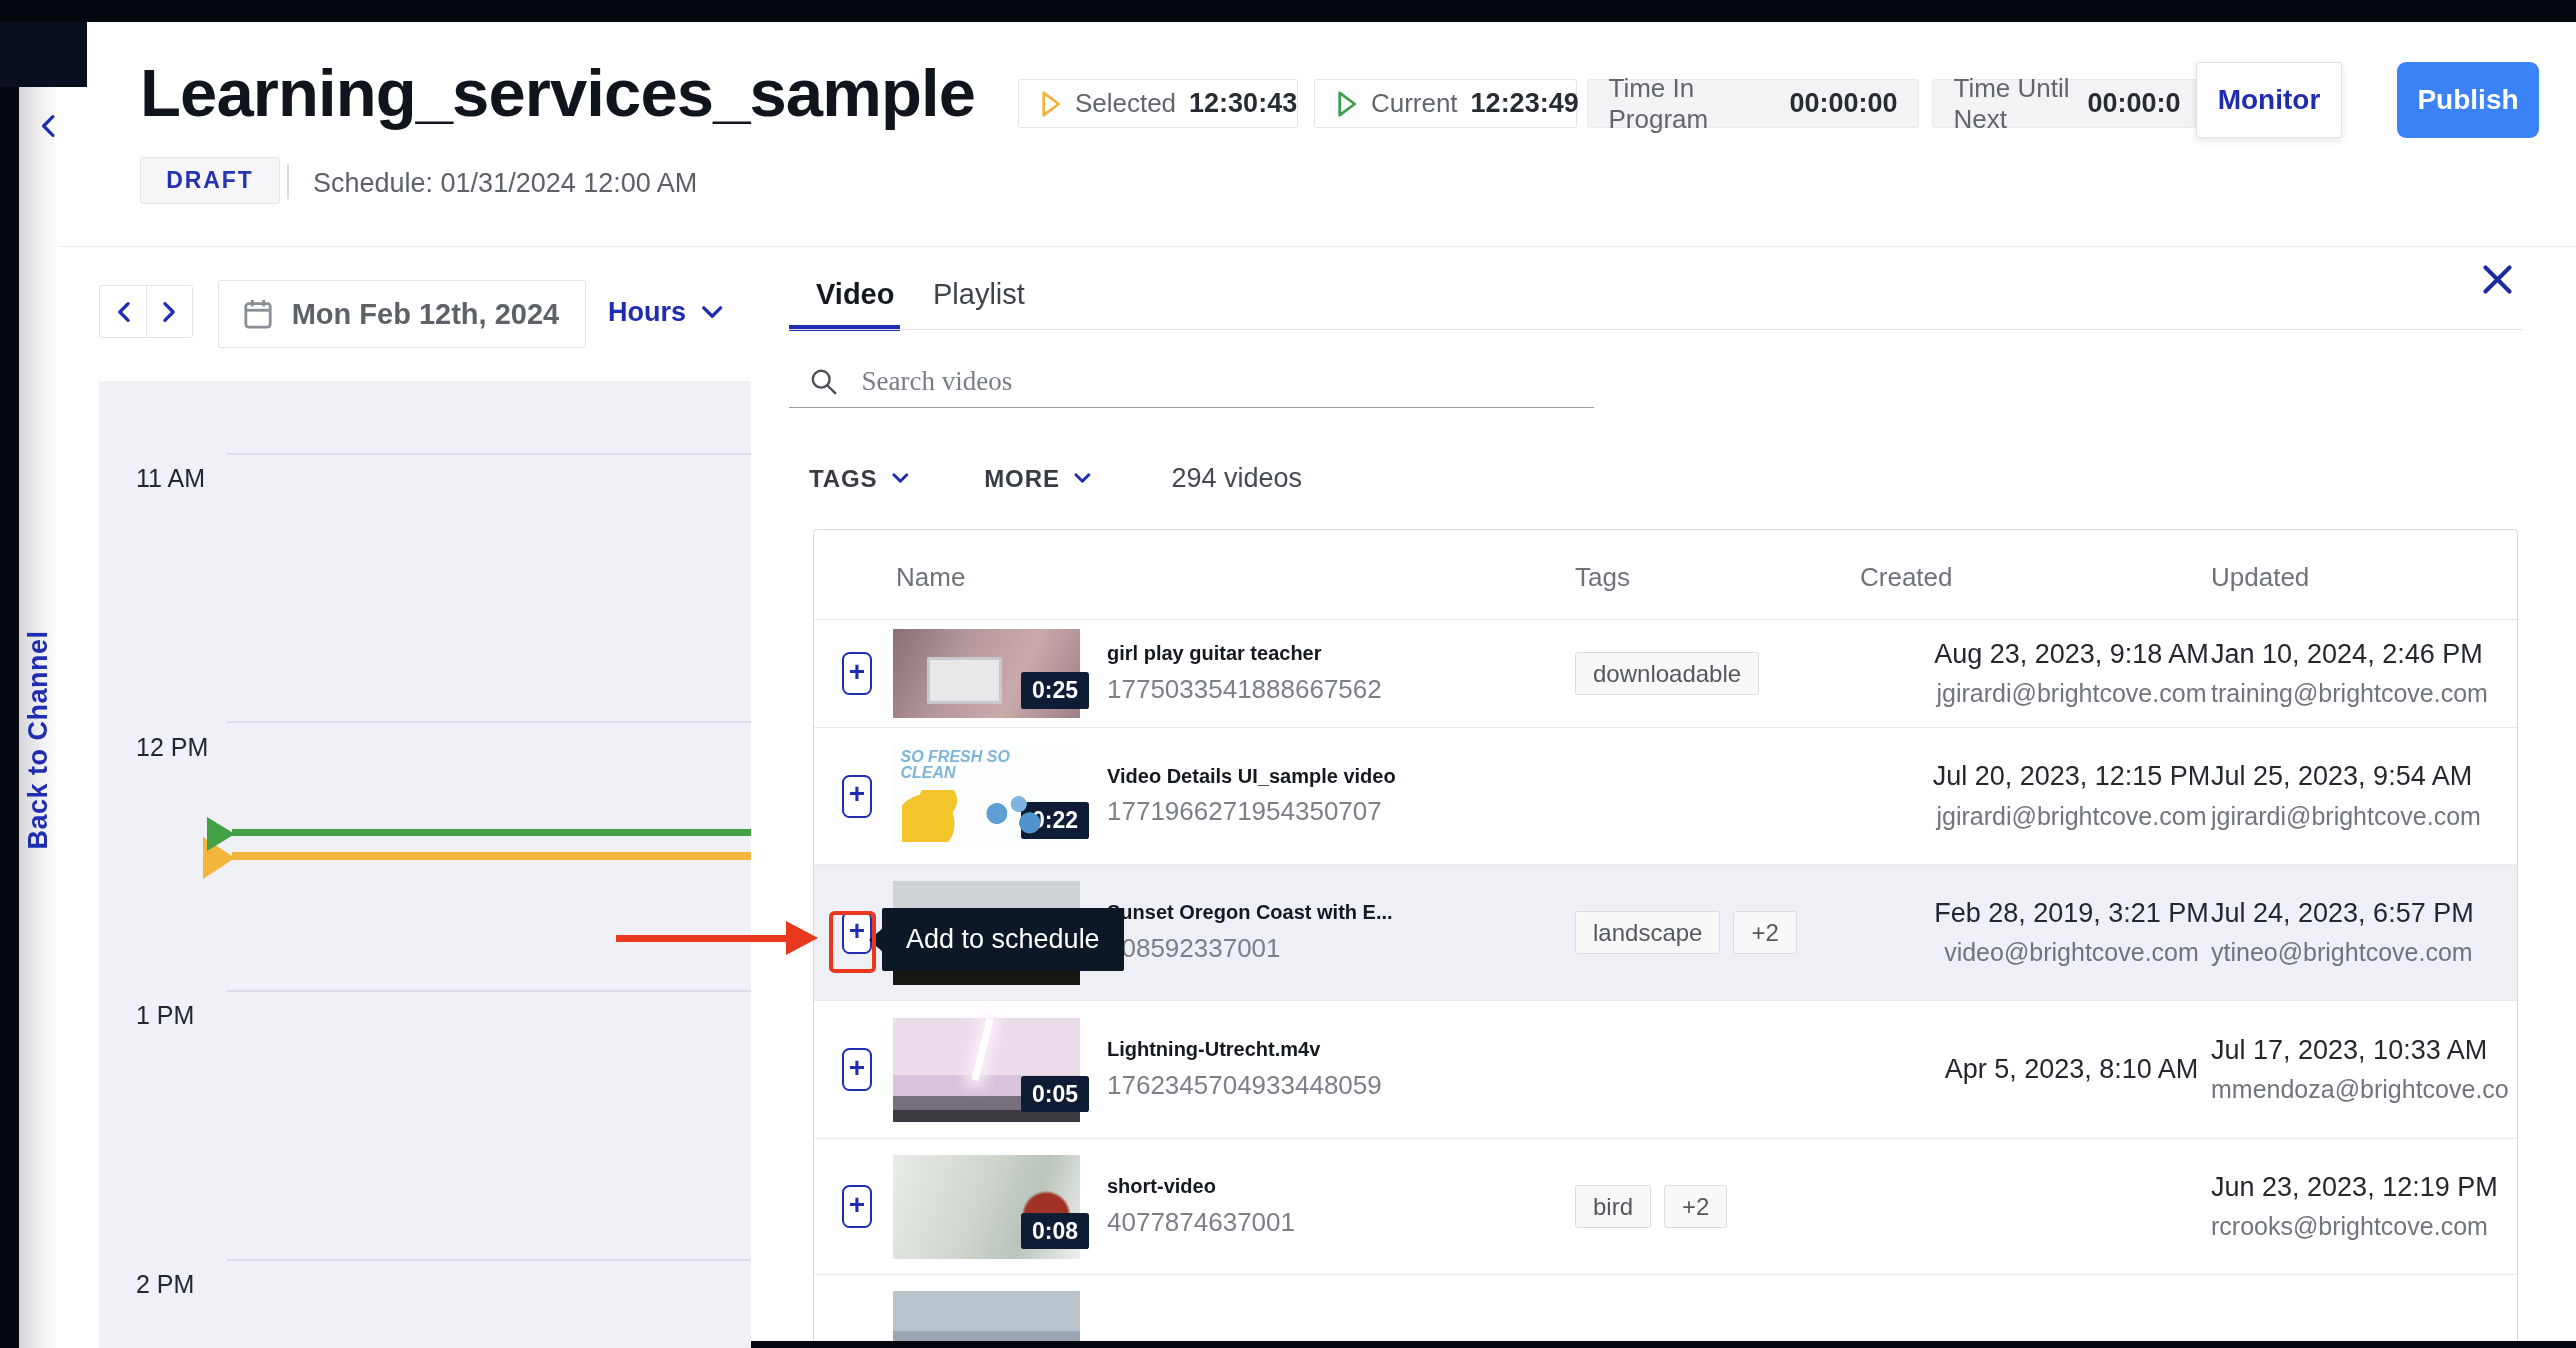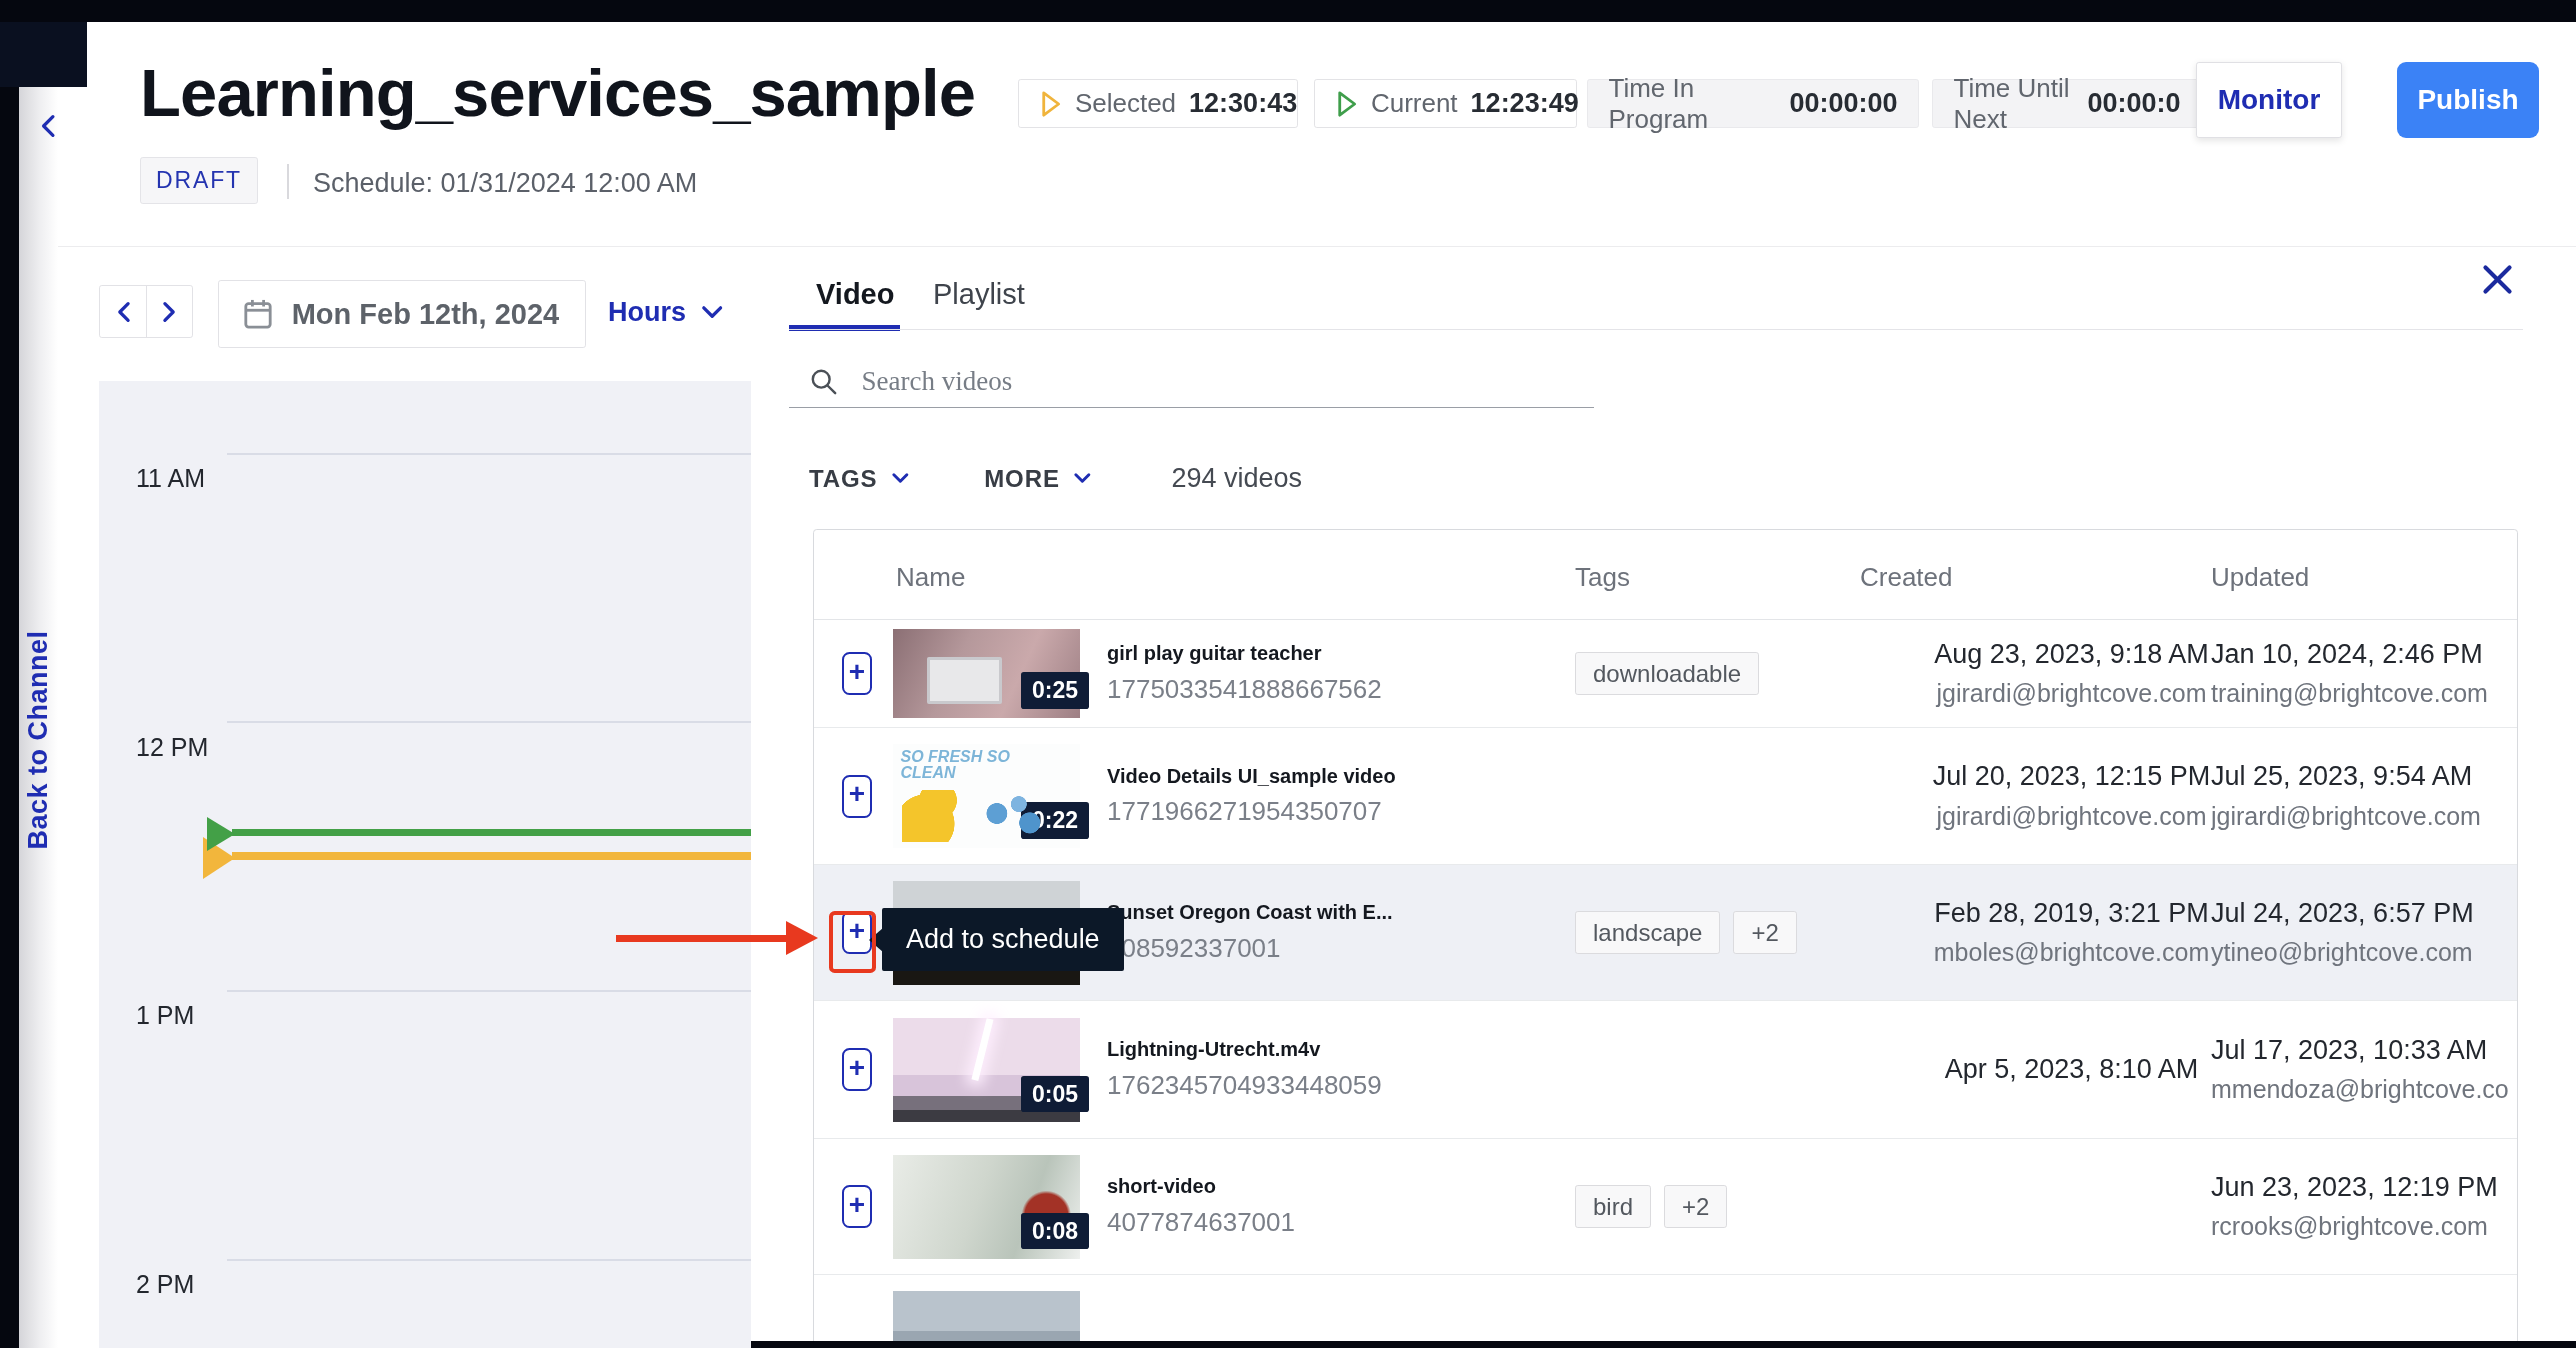--- a/index.html
+++ b/index.html
@@ -10,21 +10,21 @@
   .topbar { position:absolute; left:0; top:0; width:2576px; height:22.4px; background:#05070f; z-index:40; }
   .left-black-rail { position:absolute; left:0; top:0; width:18.7px; height:1349px; background:#05070f; z-index:30; }
   .dark-corner { position:absolute; left:0; top:22.4px; width:87px; height:65px; background:#0a1020; z-index:31; }
   .collapse-rail { position:absolute; left:18.7px; top:22.4px; width:39px; height:1326px; background:linear-gradient(90deg,#d5d5d9 0%,#efeff1 55%,#ffffff 100%); z-index:29; }
   .collapse-btn { position:absolute; left:13px; top:84px; width:34px; height:39px; display:flex; align-items:center; justify-content:center; cursor:pointer; }
   .back-link { position:absolute; top:718px; left:19.6px; transform:translate(-50%,-50%) rotate(-90deg); white-space:nowrap; color:#1f2db2; font-weight:700; font-size:27px; letter-spacing:0.5px; cursor:pointer; }
   .bottom-black { position:absolute; left:751px; top:1341px; width:1825px; height:7.5px; background:#05070f; z-index:45; }
 
   
   .page-title { position:absolute; left:140px; top:54px; width:914px; height:86px; font-size:67px; font-weight:800; color:#10141c; letter-spacing:-0.9px; white-space:nowrap; overflow:hidden; z-index:1; }
-  .draft-badge { position:absolute; left:140px; top:157px; width:118px; height:47px; background:#f6f6f8; border:0.9px solid #e4e4e8; border-radius:2.8px; color:#2434b0; font-size:23px; font-weight:400; letter-spacing:1.9px; display:flex; align-items:center; justify-content:center; }
+  .draft-badge { position:absolute; left:140px; top:157px; width:140px; height:47px; background:#f6f6f8; border:0.9px solid #e4e4e8; border-radius:2.8px; color:#2434b0; font-size:23px; font-weight:700; letter-spacing:1.9px; display:flex; align-items:center; justify-content:center; }
   .sub-sep { position:absolute; left:287px; top:164px; width:1.9px; height:35px; background:#d9d9dd; }
   .schedule-text { position:absolute; left:313px; top:168px; font-size:27px; color:#5b6069; }
   .header-divider { position:absolute; left:58px; top:246px; width:2518px; height:0.9px; background:#ececee; }
 
   .chip { position:absolute; top:79px; height:49px; display:flex; align-items:center; gap:13px; padding:0 20.5px; border:0.9px solid #e3e3e6; border-radius:2.8px; background:#fff; z-index:3; }
   .chip .lbl { font-size:26px; color:#61666e; }
   .chip .val { font-size:27px; font-weight:700; color:#272c33; }
   .chip.gray { background:#f3f3f5; border-color:#e9e9ec; }
   .chip0 { left:1018px; width:280px; }
   .chip1 { left:1314px; width:263px; }
@@ -345,21 +345,21 @@
     <div class="cell cell-name">
       <div class="vname">Sunset Oregon Coast with E...</div>
       <div class="vid">008592337001</div>
     </div>
     <div class="cell cell-tags">
             <span class="pill">landscape</span>
             <span class="pill">+2</span>
           </div>
     <div class="cell cell-created">
       <div class="date">Feb 28, 2019, 3:21 PM</div>
-      <div class="email">mboles@brightcove.com</div>
+      <div class="email">video@brightcove.com</div>
     </div>
     <div class="cell cell-updated">
       <div class="date">Jul 24, 2023, 6:57 PM</div>
       <div class="email">ytineo@brightcove.com</div>
     </div>
   </div>
 
   <div class="trow">
     <div class="cell cell-plus">
       <button class="plus-btn">+</button>

